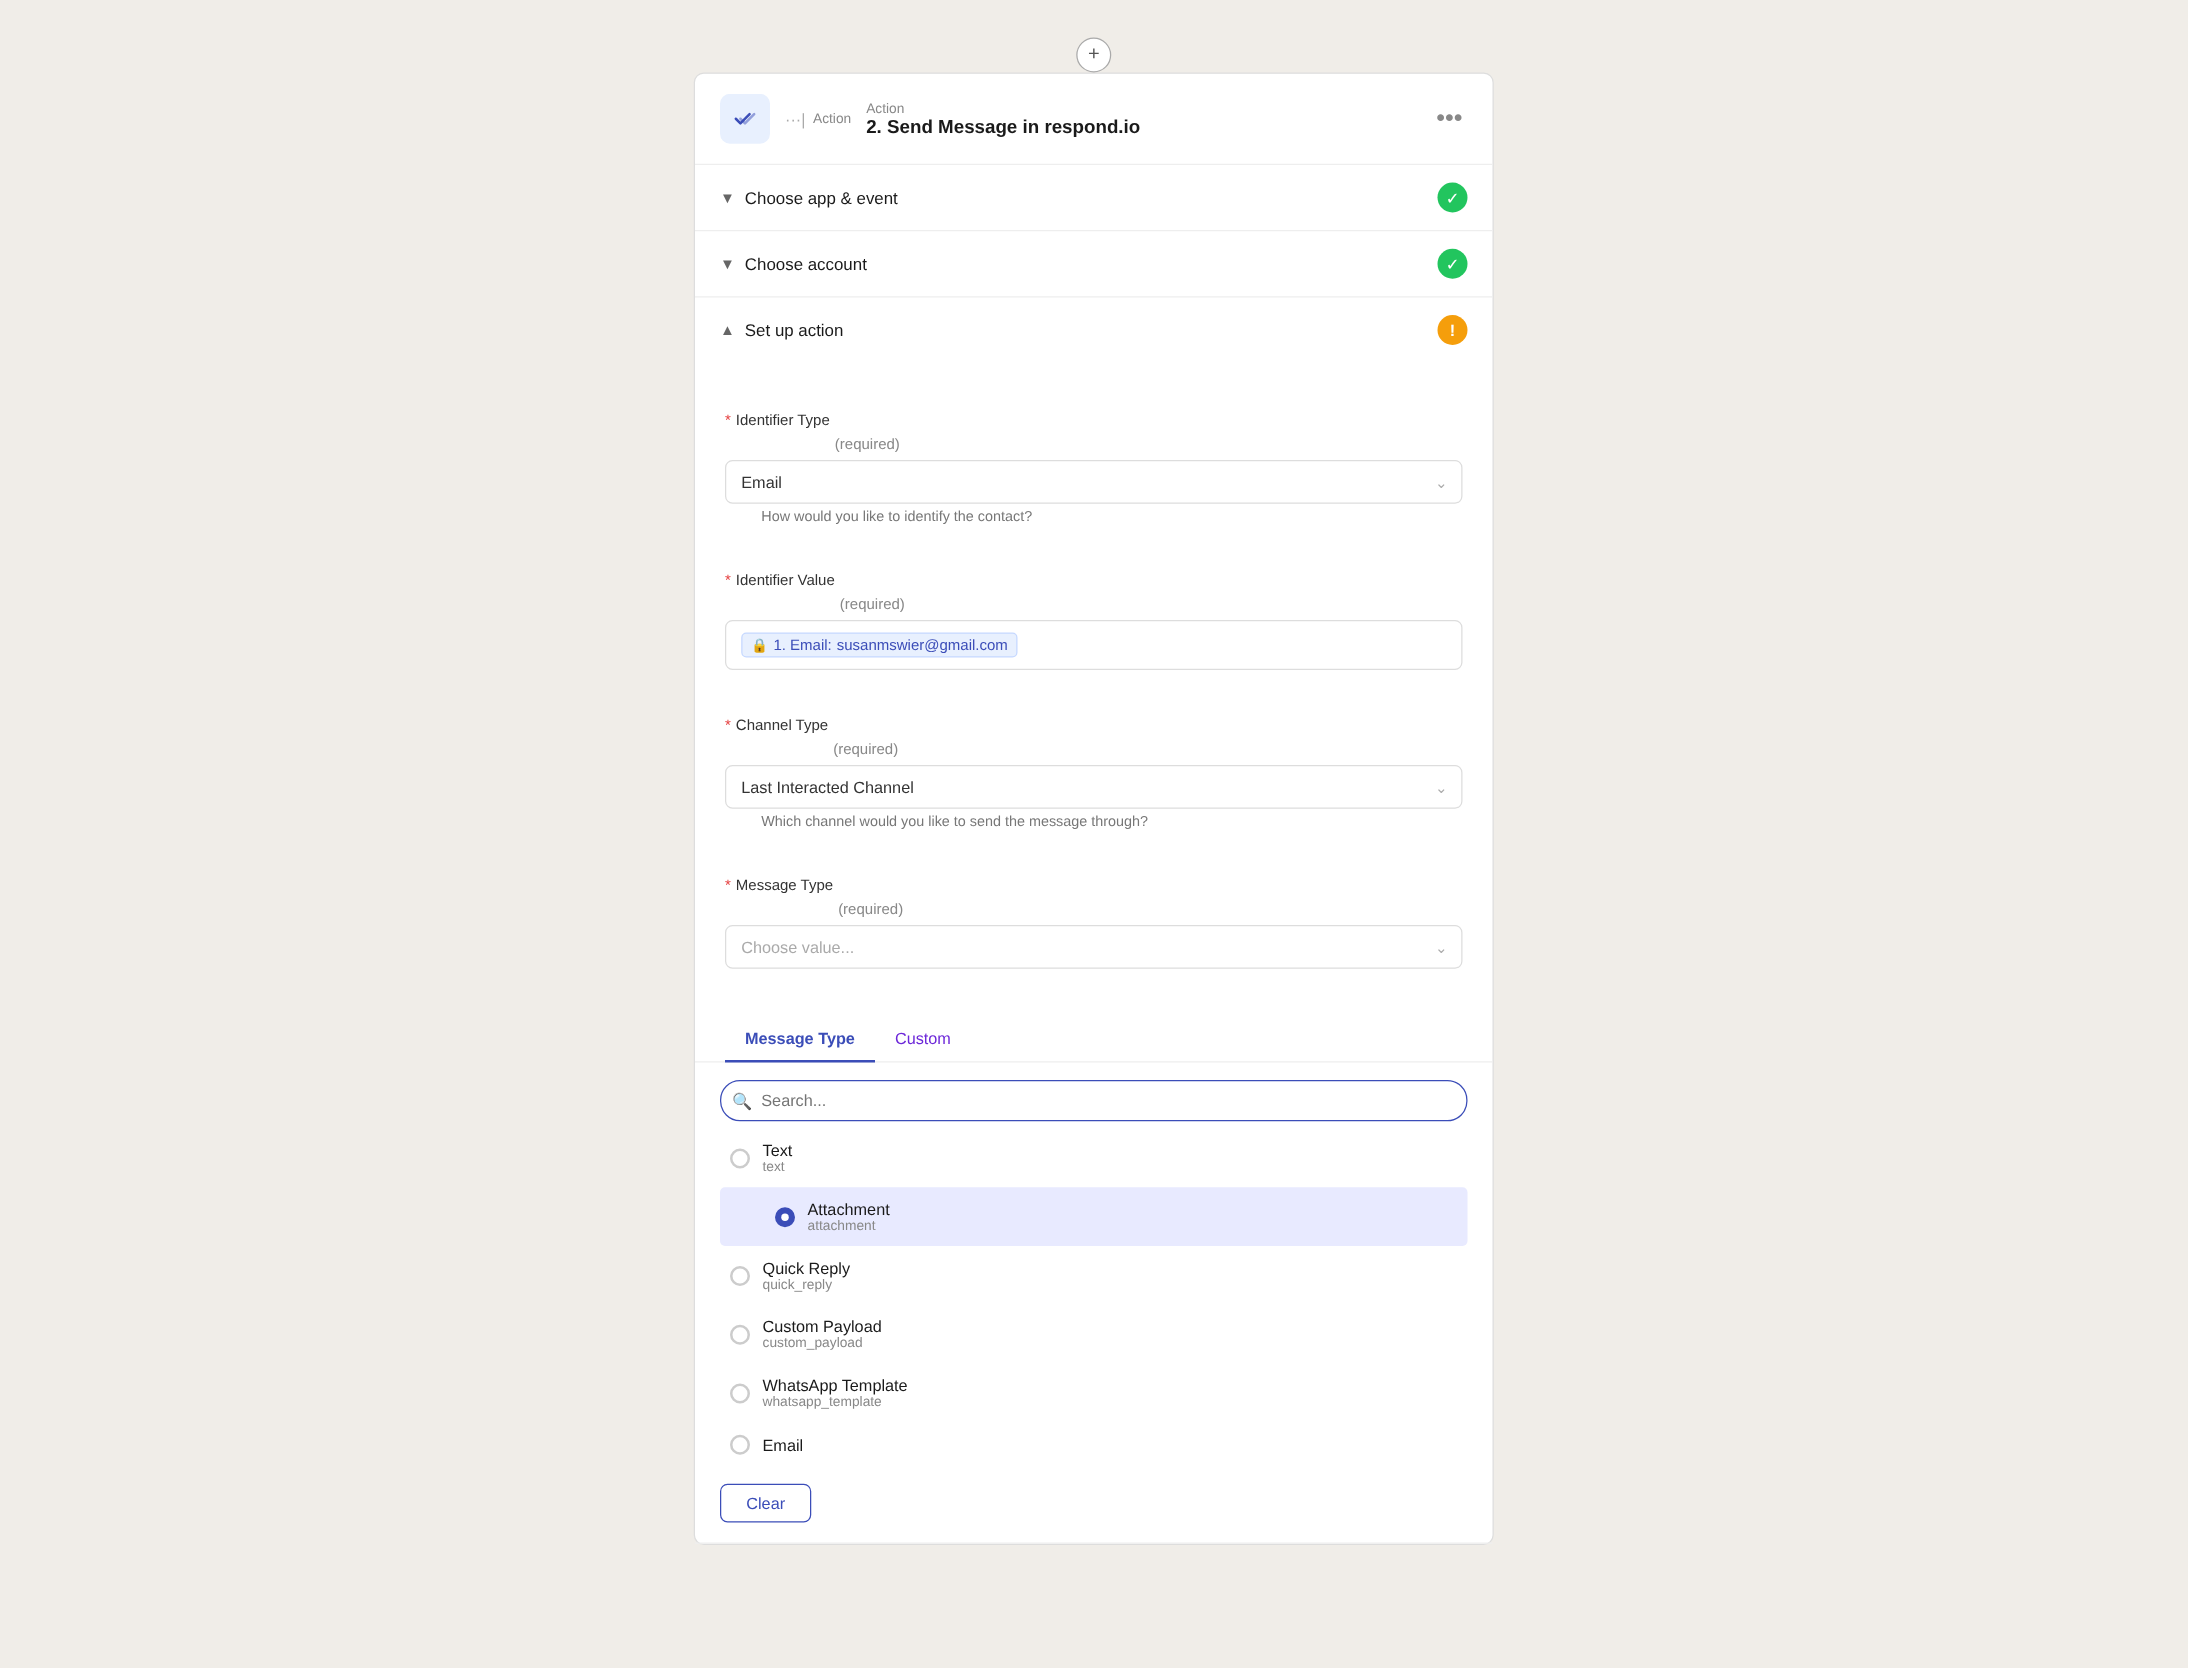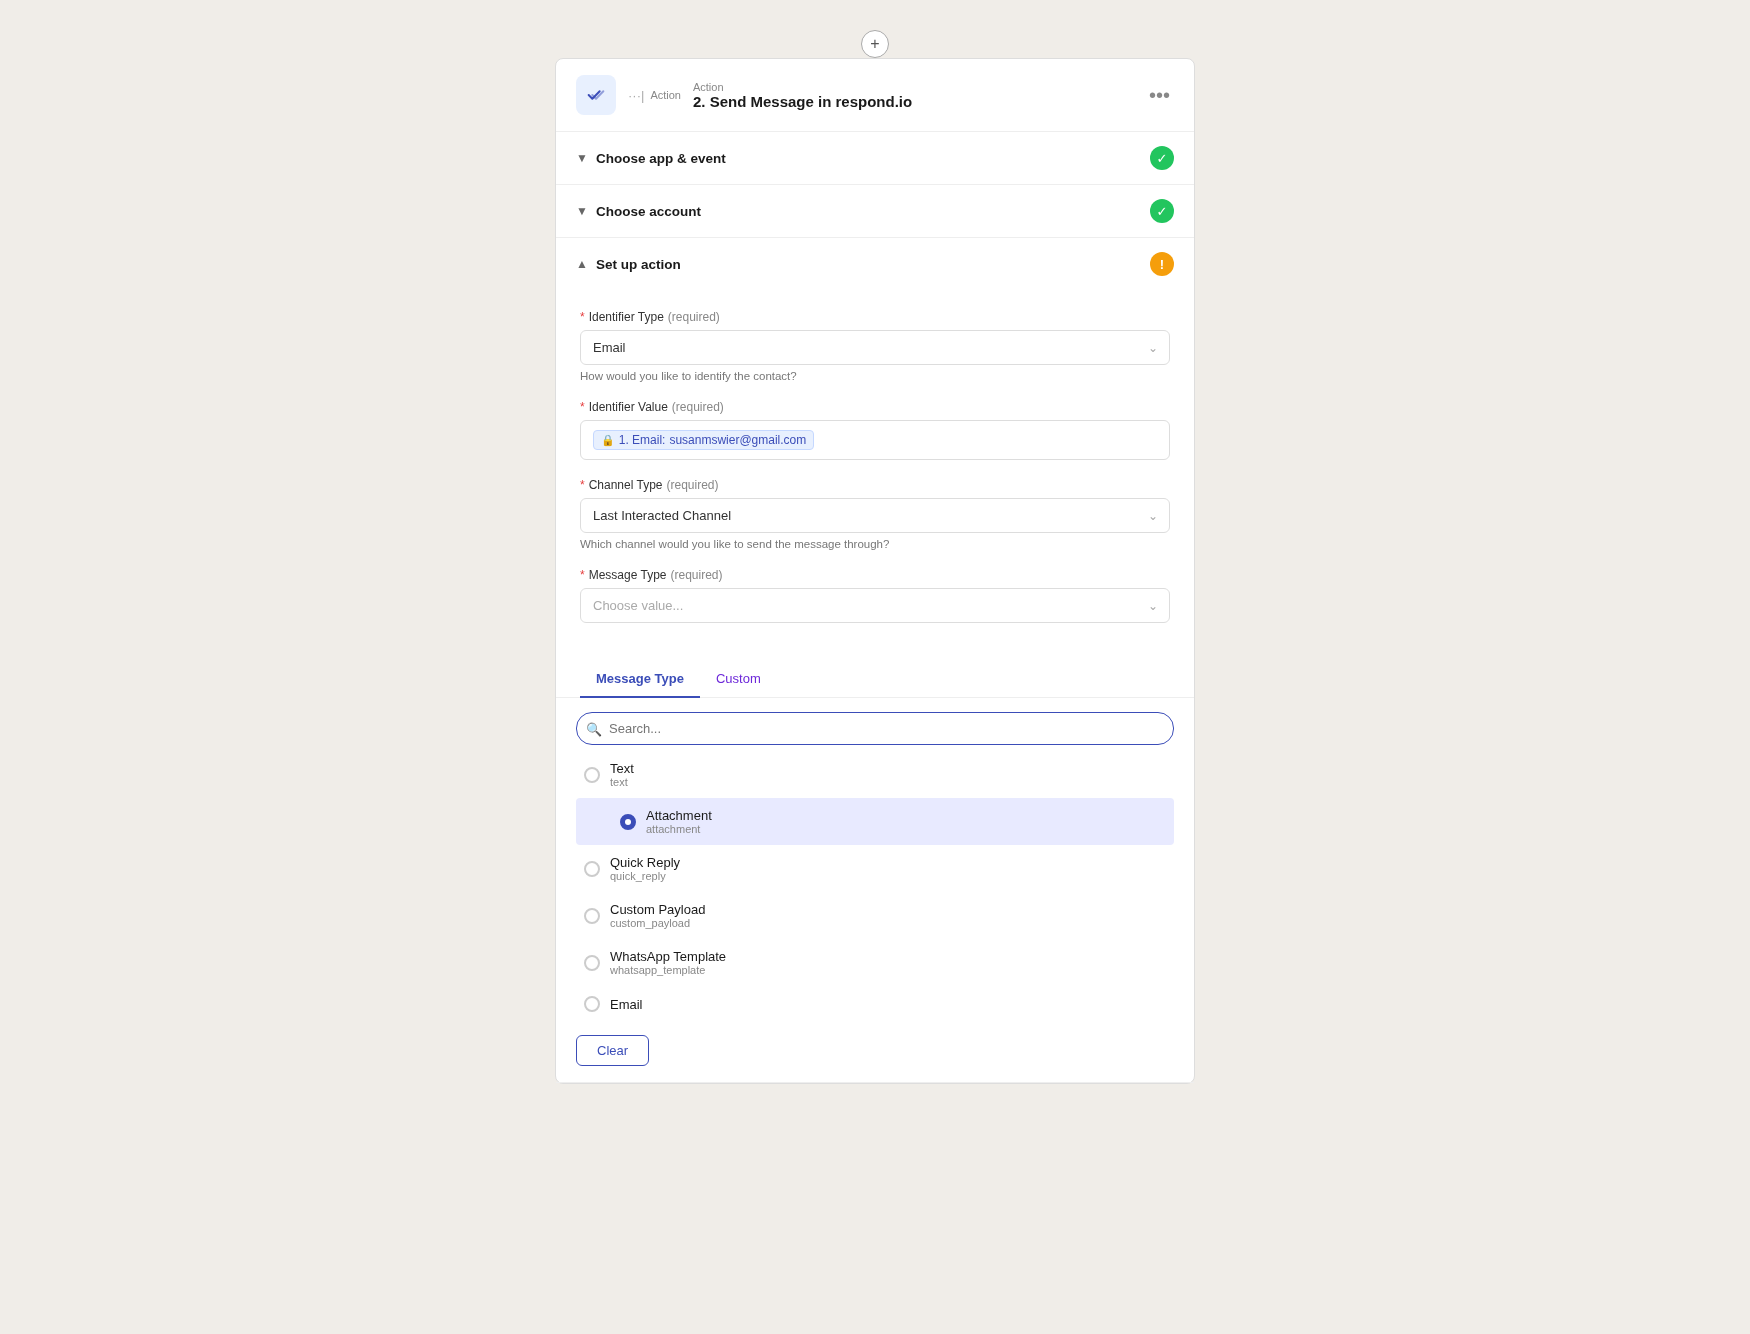--- a/index.html
+++ b/index.html
@@ -112,21 +112,21 @@
     }
 
     .section-header-left {
       display: flex;
       align-items: center;
       gap: 8px;
     }
 
     .section-title {
       font-size: 13.5px;
-      font-weight: 700;
+      font-weight: 400;
       color: #1a1a1a;
     }
 
     .chevron {
       font-size: 12px;
       color: #666;
     }
 
     .status-circle-green {
       width: 24px;
@@ -170,20 +170,21 @@
       gap: 4px;
     }
 
     .field-label .required-star {
       color: #e53e3e;
     }
 
     .field-label .required-text {
       color: #888;
       font-weight: normal;
+      margin-top: 38px;
     }
 
     .select-wrapper {
       position: relative;
     }
 
     .select-wrapper .chevron-down {
       position: absolute;
       right: 12px;
       top: 50%;
@@ -201,20 +202,21 @@
       font-size: 13px;
       color: #333;
       background: white;
       cursor: pointer;
     }
 
     .field-hint {
       font-size: 11.5px;
       color: #777;
       margin-top: 5px;
+      margin-left: 29px;
     }
 
     .identifier-value-field {
       width: 100%;
       border: 1px solid #ddd;
       border-radius: 6px;
       padding: 9px 12px;
       font-size: 13px;
       color: #333;
       background: white;

